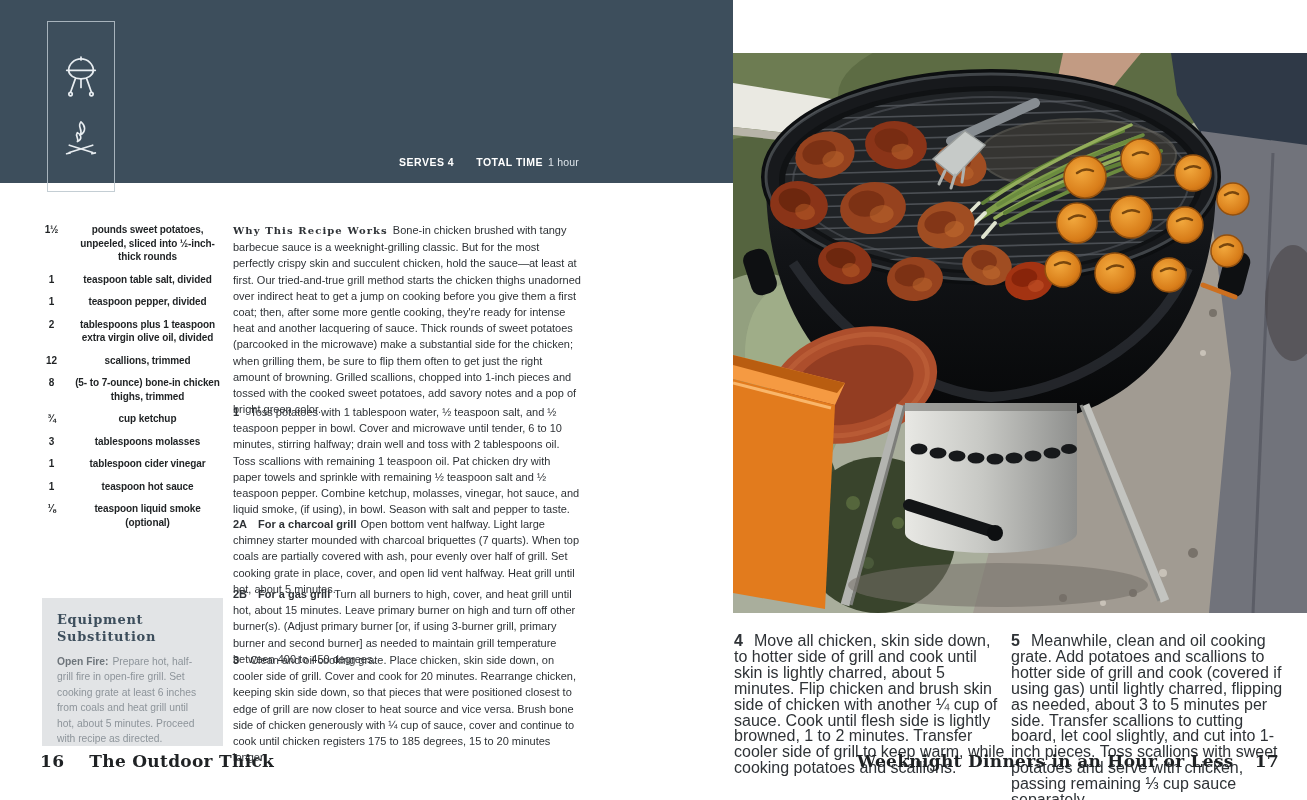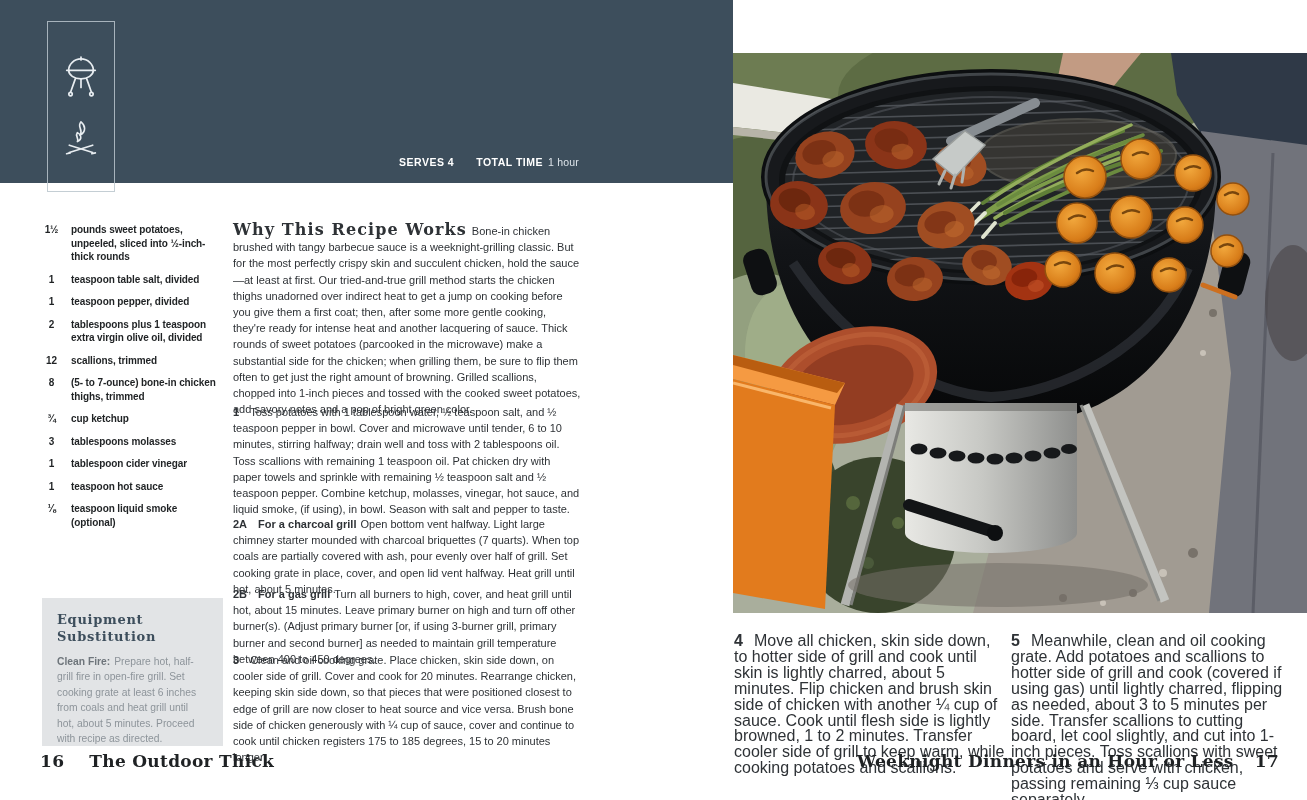--- a/index.html
+++ b/index.html
@@ -15,24 +15,24 @@
          font-weight:bold;font-size:29px;line-height:32px;letter-spacing:.3px;z-index:2;}
   .meta-row{position:absolute;left:233px;top:156px;width:346px;display:flex;justify-content:flex-end;
             gap:22px;color:#fff;font-size:10.5px;letter-spacing:.5px;z-index:2;}
   .meta-row .lbl{font-weight:bold;}
   .meta-row .val{font-weight:normal;color:#dde4ea;margin-left:5px;letter-spacing:.2px;}
   
   .ingredients{position:absolute;left:40px;top:223px;width:184px;}
   .ing{display:flex;gap:8px;margin-bottom:9px;font-size:10px;font-weight:bold;color:#1f2224;
        line-height:13.5px;letter-spacing:-.1px;}
   .ing .amt{width:23px;text-align:center;flex:none;}
-  .ing .txt{flex:1;}
+  .ing .txt{flex:1;text-align:center;}
   
   .para{position:absolute;left:233px;width:348px;font-size:11px;line-height:16.2px;color:#2e3236;}
-  .why-head{font-family:"DejaVu Serif",serif;font-weight:bold;font-size:16px;
+  .why-head{font-family:"DejaVu Serif",serif;font-weight:bold;font-size:10px;
             letter-spacing:1.1px;color:#2e3236;margin-right:5px;}
   .step-num{font-weight:bold;margin-right:11px;}
   .step-lead{font-weight:bold;margin-right:4px;}
   .step-lead:empty{margin-right:0;}
   
   .equip{position:absolute;left:42px;top:598px;width:181px;height:148px;background:#e2e4e6;
          box-sizing:border-box;padding:13px 15px;}
   .equip-title{font-family:"DejaVu Serif",serif;font-weight:bold;font-size:13px;line-height:17px;
                letter-spacing:.7px;color:#3d4e5c;margin-bottom:9px;width:120px;}
   .equip-text{font-size:10.3px;line-height:15.4px;color:#8d949a;}
@@ -150,21 +150,21 @@
     <span class="step-num">2B</span><span class="step-lead">For a gas grill</span><span>Turn all burners to high, cover, and heat grill until hot, about 15 minutes. Leave primary burner on high and turn off other burner(s). (Adjust primary burner [or, if using 3-burner grill, primary burner and second burner] as needed to maintain grill temperature between 400 to 450 degrees.</span>
   </div>
 
   <div class="para" style="top:652px;">
     <span class="step-num">3</span><span class="step-lead"></span><span>Clean and oil cooking grate. Place chicken, skin side down, on cooler side of grill. Cover and cook for 20 minutes. Rearrange chicken, keeping skin side down, so that pieces that were positioned closest to edge of grill are now closer to heat source and vice versa. Brush bone side of chicken generously with ¼ cup of sauce, cover and continue to cook until chicken registers 175 to 185 degrees, 15 to 20 minutes longer.</span>
   </div>
 
   <div class="equip">
     <div class="equip-title">Equipment Substitution</div>
     <div class="equip-text">
-      <span class="equip-lead">Clean Fire:</span><span>Prepare hot, half-grill fire in open-fire grill. Set cooking grate at least 6 inches from coals and heat grill until hot, about 5 minutes. Proceed with recipe as directed.</span>
+      <span class="equip-lead">Open Fire:</span><span>Prepare hot, half-grill fire in open-fire grill. Set cooking grate at least 6 inches from coals and heat grill until hot, about 5 minutes. Proceed with recipe as directed.</span>
     </div>
   </div>
 
   <div class="photo">
     <svg width="574" height="560" viewBox="0 0 574 560">
       <defs>
         <linearGradient id="bowlG" x1="0" y1="0" x2="0" y2="1">
           <stop offset="0" stop-color="#26292d"></stop>
             <stop offset="0.5" stop-color="#121417"></stop>
             <stop offset="1" stop-color="#060708"></stop>

